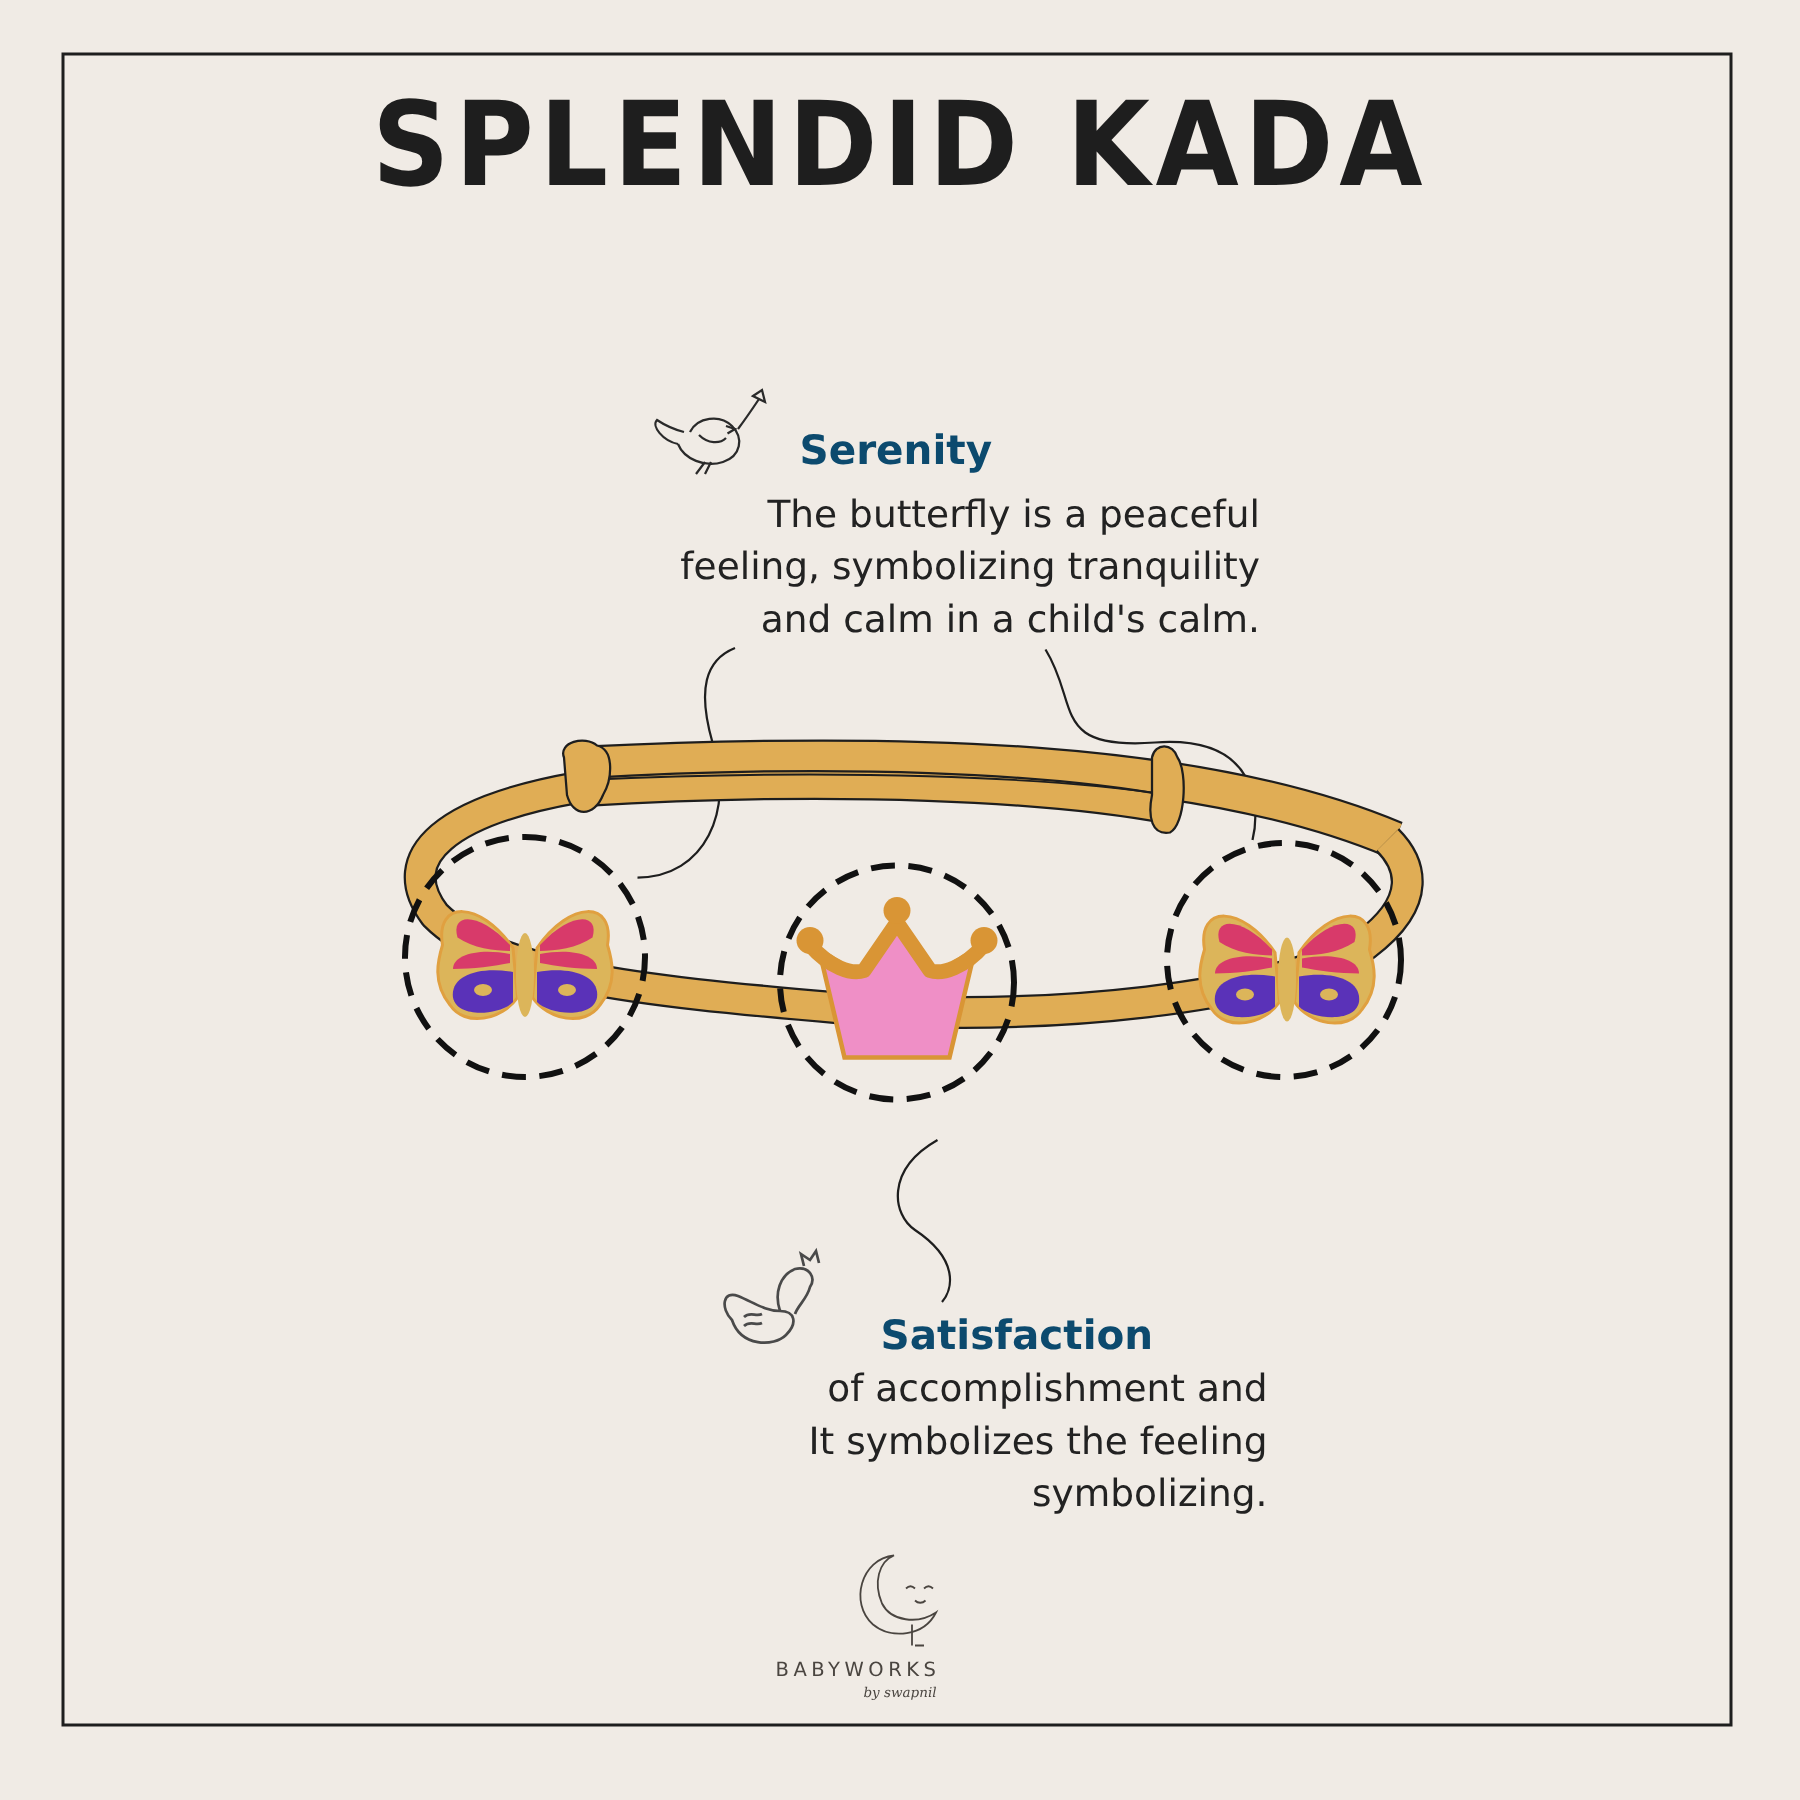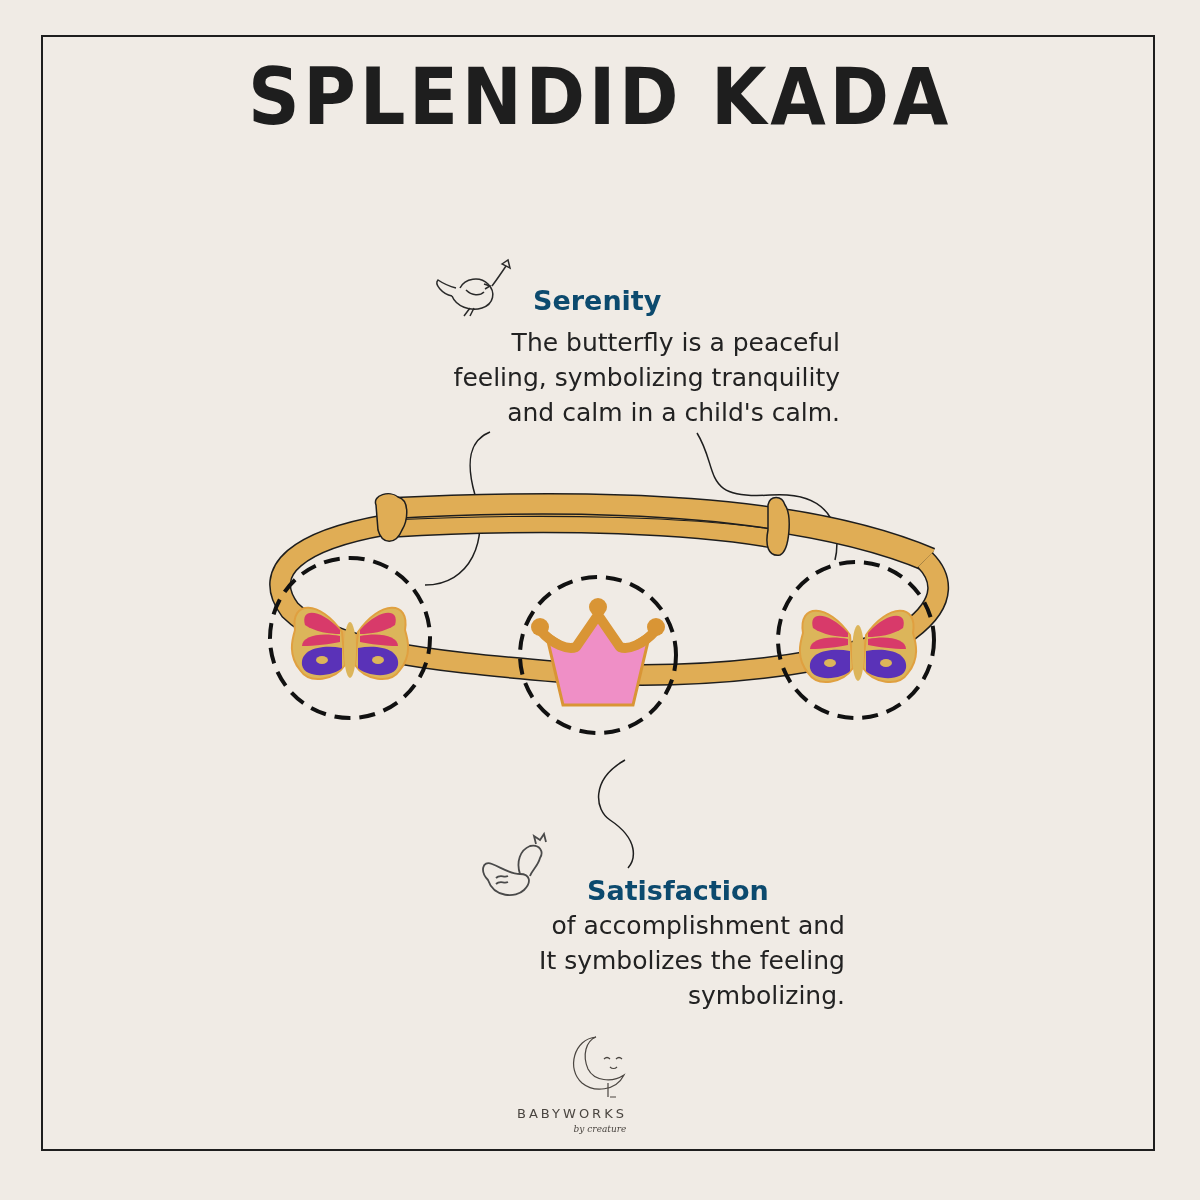--- a/index.html
+++ b/index.html
@@ -111,13 +111,13 @@
 </div>
 
 <div class="heading" style="left:557px; top:875px;margin-left:30px;">Satisfaction</div>
 <div class="body-text" style="left:455px; top:908px; width:390px;">
   <span>of accomplishment and</span>
   <span>It symbolizes the feeling</span>
   <span>symbolizing.</span>
 </div>
 
 <div class="logo-name">BABYWORKS</div>
-<div class="logo-sub">by creature</div>
+<div class="logo-sub">by swapnil</div>
 
 </body></html>

